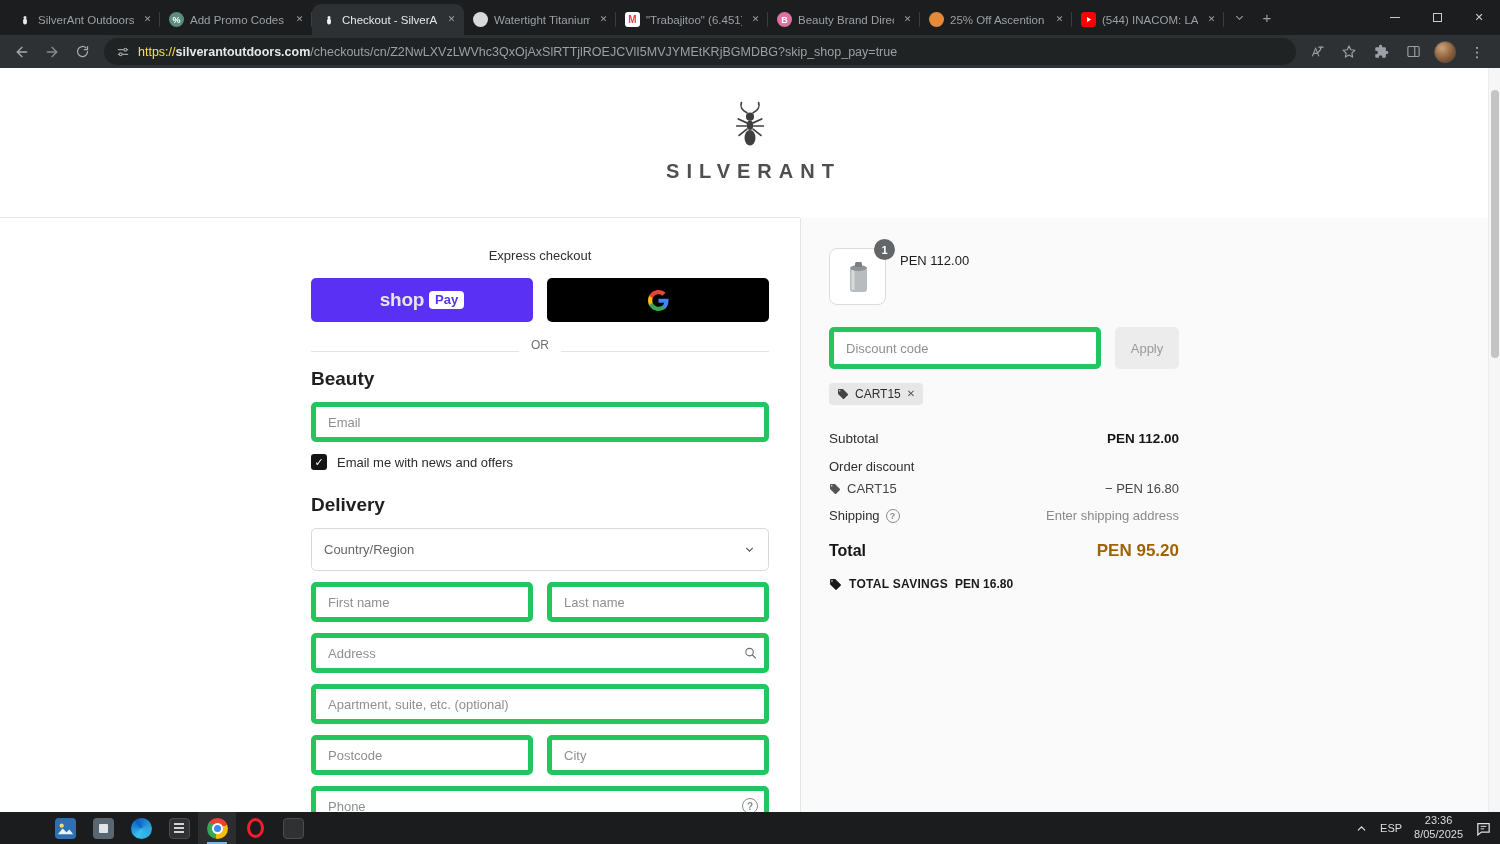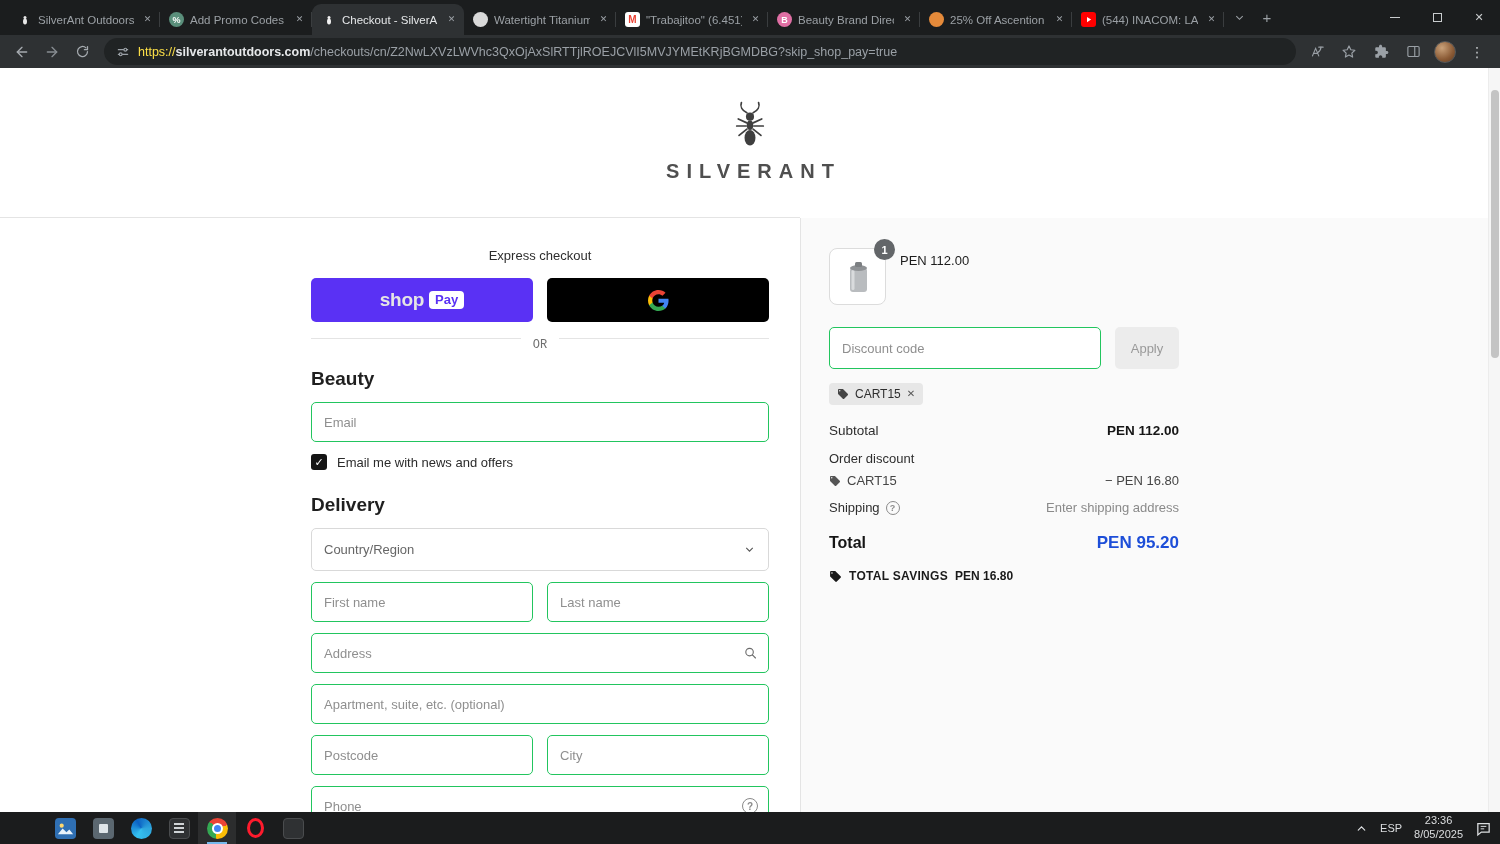--- a/index.html
+++ b/index.html
@@ -63,28 +63,28 @@
   .form-wrap { width:458px; margin-left:auto; margin-right:31px; padding-top:30px; }
 
   .express-label { text-align:center; font-size:13px; color:#2e2e2e; margin-bottom:15px; }
   .express-buttons { display:flex; gap:14px; }
   .pay-btn { flex:1; height:44px; border-radius:5px; border:none; display:flex; align-items:center; justify-content:center; cursor:pointer; }
   .shop-pay { background:#5a31f4; }
   .shop-pay .shop-word { color:#e5e5e5; font-weight:700; font-size:19px; letter-spacing:-0.3px; }
   .shop-pay .pay-badge { background:#fff; color:#5a31f4; font-weight:700; font-size:13px; padding:2px 6px 3px; border-radius:4px; margin-left:5px; line-height:1; }
   .google-pay { background:#000; }
 
-  .or-row { display:flex; align-items:flex-start; gap:12px; margin:16px 0 16px; color:#6f6f6f; font-size:12px;font-family:Liberation Mono, monospace; }
+  .or-row { display:flex; align-items:flex-end; gap:12px; margin:16px 0 16px; color:#6f6f6f; font-size:12px; }
   .or-row .line { flex:1; height:1px; background:#e4e4e4; }
 
   .section-heading { font-size:19px; font-weight:600; color:#1f1f1f; margin:0 0 12px; }
   .heading-delivery { margin-top:24px; }
 
   .text-input {
-    width:100%; height:40px; border:1px solid #22c55e; border-radius:5px;
+    width:100%; height:40px; border:5px solid #22c55e; border-radius:5px;
     padding:0 12px; font-size:13px; color:#1a1a1a; background:#fff; outline:none;
     font-family:"Liberation Sans", sans-serif;
   }
   .text-input::placeholder { color:#8f8f8f; }
   .mt { margin-top:11px; }
 
   .checkbox-row { display:flex; align-items:center; gap:10px; margin-top:12px; font-size:13px; color:#2b2b2b; }
   .checkbox { width:16px; height:16px; background:#141414; border-radius:3px; color:#fff; font-size:11px; display:flex; align-items:center; justify-content:center; cursor:pointer; flex-shrink:0; }
 
   .select-box {
@@ -112,34 +112,34 @@
   .product-price { font-size:13px; color:#1c1c1c; padding-top:5px; white-space:nowrap; }
 
   .discount-row { display:flex; gap:14px; margin-top:22px; }
   .discount-input { flex:1; height:42px; }
   .apply-btn { width:64px; height:42px; border:none; border-radius:5px; background:#ececec; color:#9a9a9a; font-size:13px; cursor:default; font-family:"Liberation Sans", sans-serif; }
 
   .chip-row { margin-top:14px; }
   .chip { display:inline-flex; align-items:center; gap:6px; background:#e7e7e7; border-radius:4px; padding:4px 8px; font-size:12px; color:#2e2e2e; font-weight:500; }
   .chip .chip-close { font-size:10px; color:#555; cursor:pointer; line-height:1; }
 
-  .totals { margin-top:18px; font-size:13.5px; color:#2e2e2e; }
+  .totals { margin-top:26px; font-size:13.5px; color:#2e2e2e; }
   .t-row { display:flex; justify-content:space-between; align-items:center; }
   .t-subtotal { font-weight:500; }
   .t-subtotal .t-val { font-weight:700; color:#151515; }
   .t-discountlabel { margin-top:13px; font-size:13px;align-items:center; }
   .t-code { margin-top:7px; font-size:13px; color:#454545; }
   .t-code .code-left { display:flex; align-items:center; gap:6px; }
   .t-shipping { margin-top:12px; font-size:13px; }
   .t-shipping .ship-left { display:flex; align-items:center; gap:6px; }
   .t-shipping .t-val { color:#8a8a8a; }
   .q-icon.small { width:14px; height:14px; font-size:9px; border-width:1.2px; }
   .t-total { margin-top:18px; }
   .t-total .t-label { font-size:16px; font-weight:600; color:#151515; }
-  .t-total .t-val { font-size:17px; font-weight:700; color:#1d4ed8; }
+  .t-total .t-val { font-size:17px; font-weight:700; color:#a16207; }
   .t-savings { margin-top:16px; display:flex; align-items:center; gap:7px; font-size:12px; color:#1a1a1a; }
   .t-savings .sv-label { font-weight:700; letter-spacing:0.3px; }
   .t-savings .sv-val { font-weight:600; }
 
   
   .page-scrollbar { position:absolute; top:0; right:0; width:12px; height:100%; background:#f6f6f6; border-left:1px solid #ececec; }
   .page-scrollbar .sthumb { position:absolute; top:22px; left:2px; width:8px; height:268px; background:#c4c4c4; border-radius:4px; cursor:grab; }
 
   
   .taskbar { height:32px; background:#1b1c1d; display:flex; align-items:center; padding-left:46px; flex-shrink:0; }

